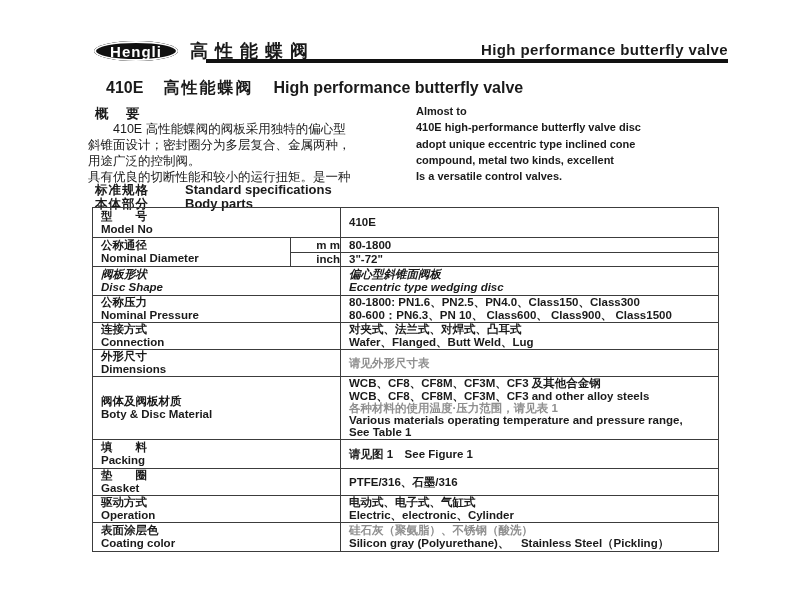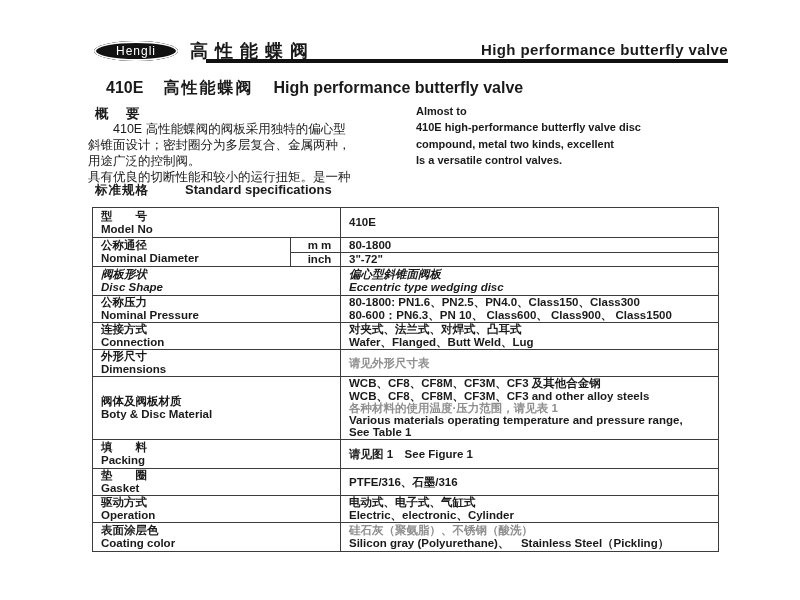--- a/index.html
+++ b/index.html
@@ -8,21 +8,21 @@
     font-family:"Liberation Sans","DejaVu Sans",sans-serif;
     color:#1a1a1a;overflow:hidden;
   }
   .abs{position:absolute;}
   
   .logo{
     left:94px;top:41px;width:84px;height:20px;background:#111;
     border-radius:50%;box-shadow:inset 0 0 0 2px #fff, inset 0 0 0 3px #111;
     display:flex;align-items:center;justify-content:center;
   }
-  .logo span{color:#fff;font-weight:400;font-size:12px;letter-spacing:1px;}
+  .logo span{color:#fff;font-weight:700;font-size:15px;letter-spacing:1px;}
   .header-cn{left:190px;top:39px;font-size:18px;font-weight:700;letter-spacing:7px;}
   .header-en{right:72px;top:41px;font-size:15px;font-weight:700;letter-spacing:0.4px;}
   .header-rule{left:206px;top:59px;width:522px;height:4px;background:#111;}
   
   .page-title{left:106px;top:78px;font-size:16px;font-weight:700;}
   .page-title .gap{display:inline-block;width:20px;}
   .page-title .cn{letter-spacing:2px;}
   
   .ov-head{left:95px;top:105px;font-size:13.5px;font-weight:700;letter-spacing:2px;}
   .ov-cn{left:88px;top:121px;width:350px;font-size:12.5px;font-weight:400;line-height:16px;}
@@ -38,21 +38,21 @@
     position:absolute;left:92px;top:207px;width:626px;
     border-collapse:collapse;table-layout:fixed;
   }
   table.spec td{
     border:1px solid #3c3c3c;padding:0 0 0 8px;vertical-align:middle;
     font-size:11.5px;font-weight:700;line-height:13px;overflow:hidden;
   }
   td.lbl div{white-space:pre-wrap;}
   td.val{padding-left:9px;}
   td.val div{white-space:pre-wrap;}
-  td.unit{text-align:center;padding:0;font-size:11px;}
+  td.unit{text-align:right;padding:0;font-size:11px;}
   tr.r-model td{height:29px;}
   tr.r-dia1 td{height:14px;}
   tr.r-dia2 td{height:13px;margin-left:48px;}
   tr.r-disc td{height:28px;font-style:italic;}
   tr.r-press td{height:25px;}
   tr.r-conn td{height:23px;}
   tr.r-dim td{height:26px;}
   tr.r-mat td{height:62px;}
   tr.r-mat td.val{line-height:12.3px;}
   tr.r-pack td{height:28px;}
@@ -78,27 +78,31 @@
 <div class="abs ov-head">概　要</div>
 <div class="abs ov-cn">
   <div>　　410E 高性能蝶阀的阀板采用独特的偏心型</div>
   <div>斜锥面设计；密封圈分为多层复合、金属两种，</div>
   <div>用途广泛的控制阀。</div>
   <div>具有优良的切断性能和较小的运行扭矩。是一种</div>
 </div>
 <div class="abs ov-en">
   <div>Almost to</div>
   <div>410E high-performance butterfly valve disc</div>
+  <div>adopt unique eccentric type inclined cone</div>
   <div>compound, metal two kinds, excellent</div>
   <div>Is a versatile control valves.</div>
 </div>
 
 <div class="abs spec-head">
   <div class="line">
     <span class="cn">标准规格</span><span class="en">Standard specifications</span>
+  </div>
+  <div class="line">
+    <span class="cn">本体部分</span><span class="en">Body parts</span>
   </div>
 </div>
 
 <table class="spec">
   <colgroup>
       <col style="width:198px">
       <col style="width:50px">
       <col style="width:378px">
     </colgroup>
 

